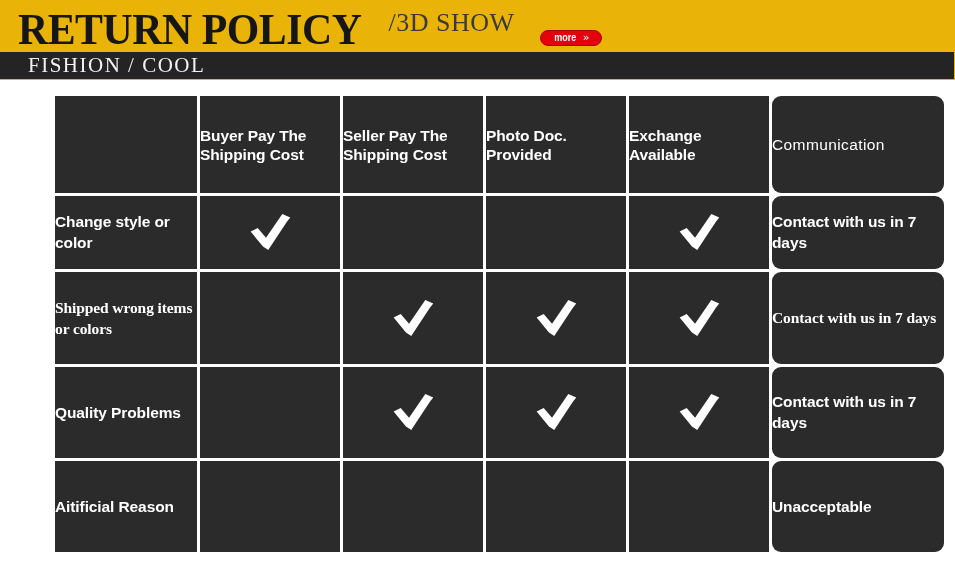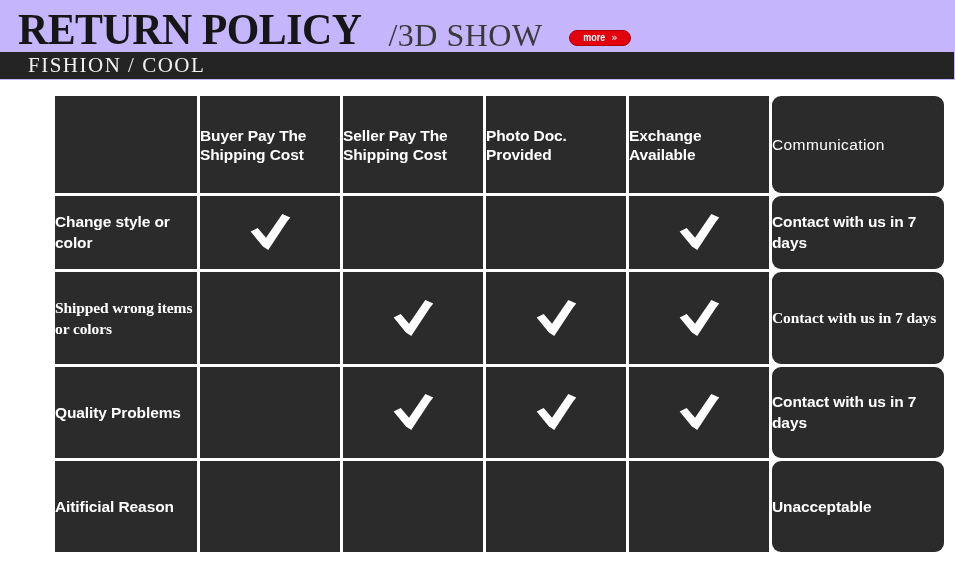--- a/index.html
+++ b/index.html
@@ -14,21 +14,21 @@
     overflow: hidden;
     font-family: "Liberation Sans", sans-serif;
     -webkit-font-smoothing: antialiased;
   }
 
   
   #banner {
     position: relative;
     width: 955px;
     height: 80px;
-    background: #c4b5fd;
+    background: #eab308;
   }
 
   #title-row {
     position: absolute;
     left: 0;
     top: 0;
     width: 955px;
     height: 52px;
     display: flex;
     align-items: flex-end;
@@ -44,25 +44,25 @@
     letter-spacing: -0.5px;
     color: #161616;
     transform: scaleX(0.95);
     transform-origin: left bottom;
     white-space: nowrap;
   }
 
   #sub-title {
     font-family: "Liberation Serif", serif;
     font-weight: normal;
-    font-size: 32px;
+    font-size: 26px;
     line-height: 30px;
     color: #3a3a3a;
     margin-left: 9px;
-    margin-bottom: 2px;
+    margin-bottom: 14px;
     white-space: nowrap;
     letter-spacing: 0.5px;
   }
 
   #more-button {
     margin-left: 26px;
     margin-bottom: 6px;
     display: inline-flex;
     align-items: center;
     justify-content: center;

